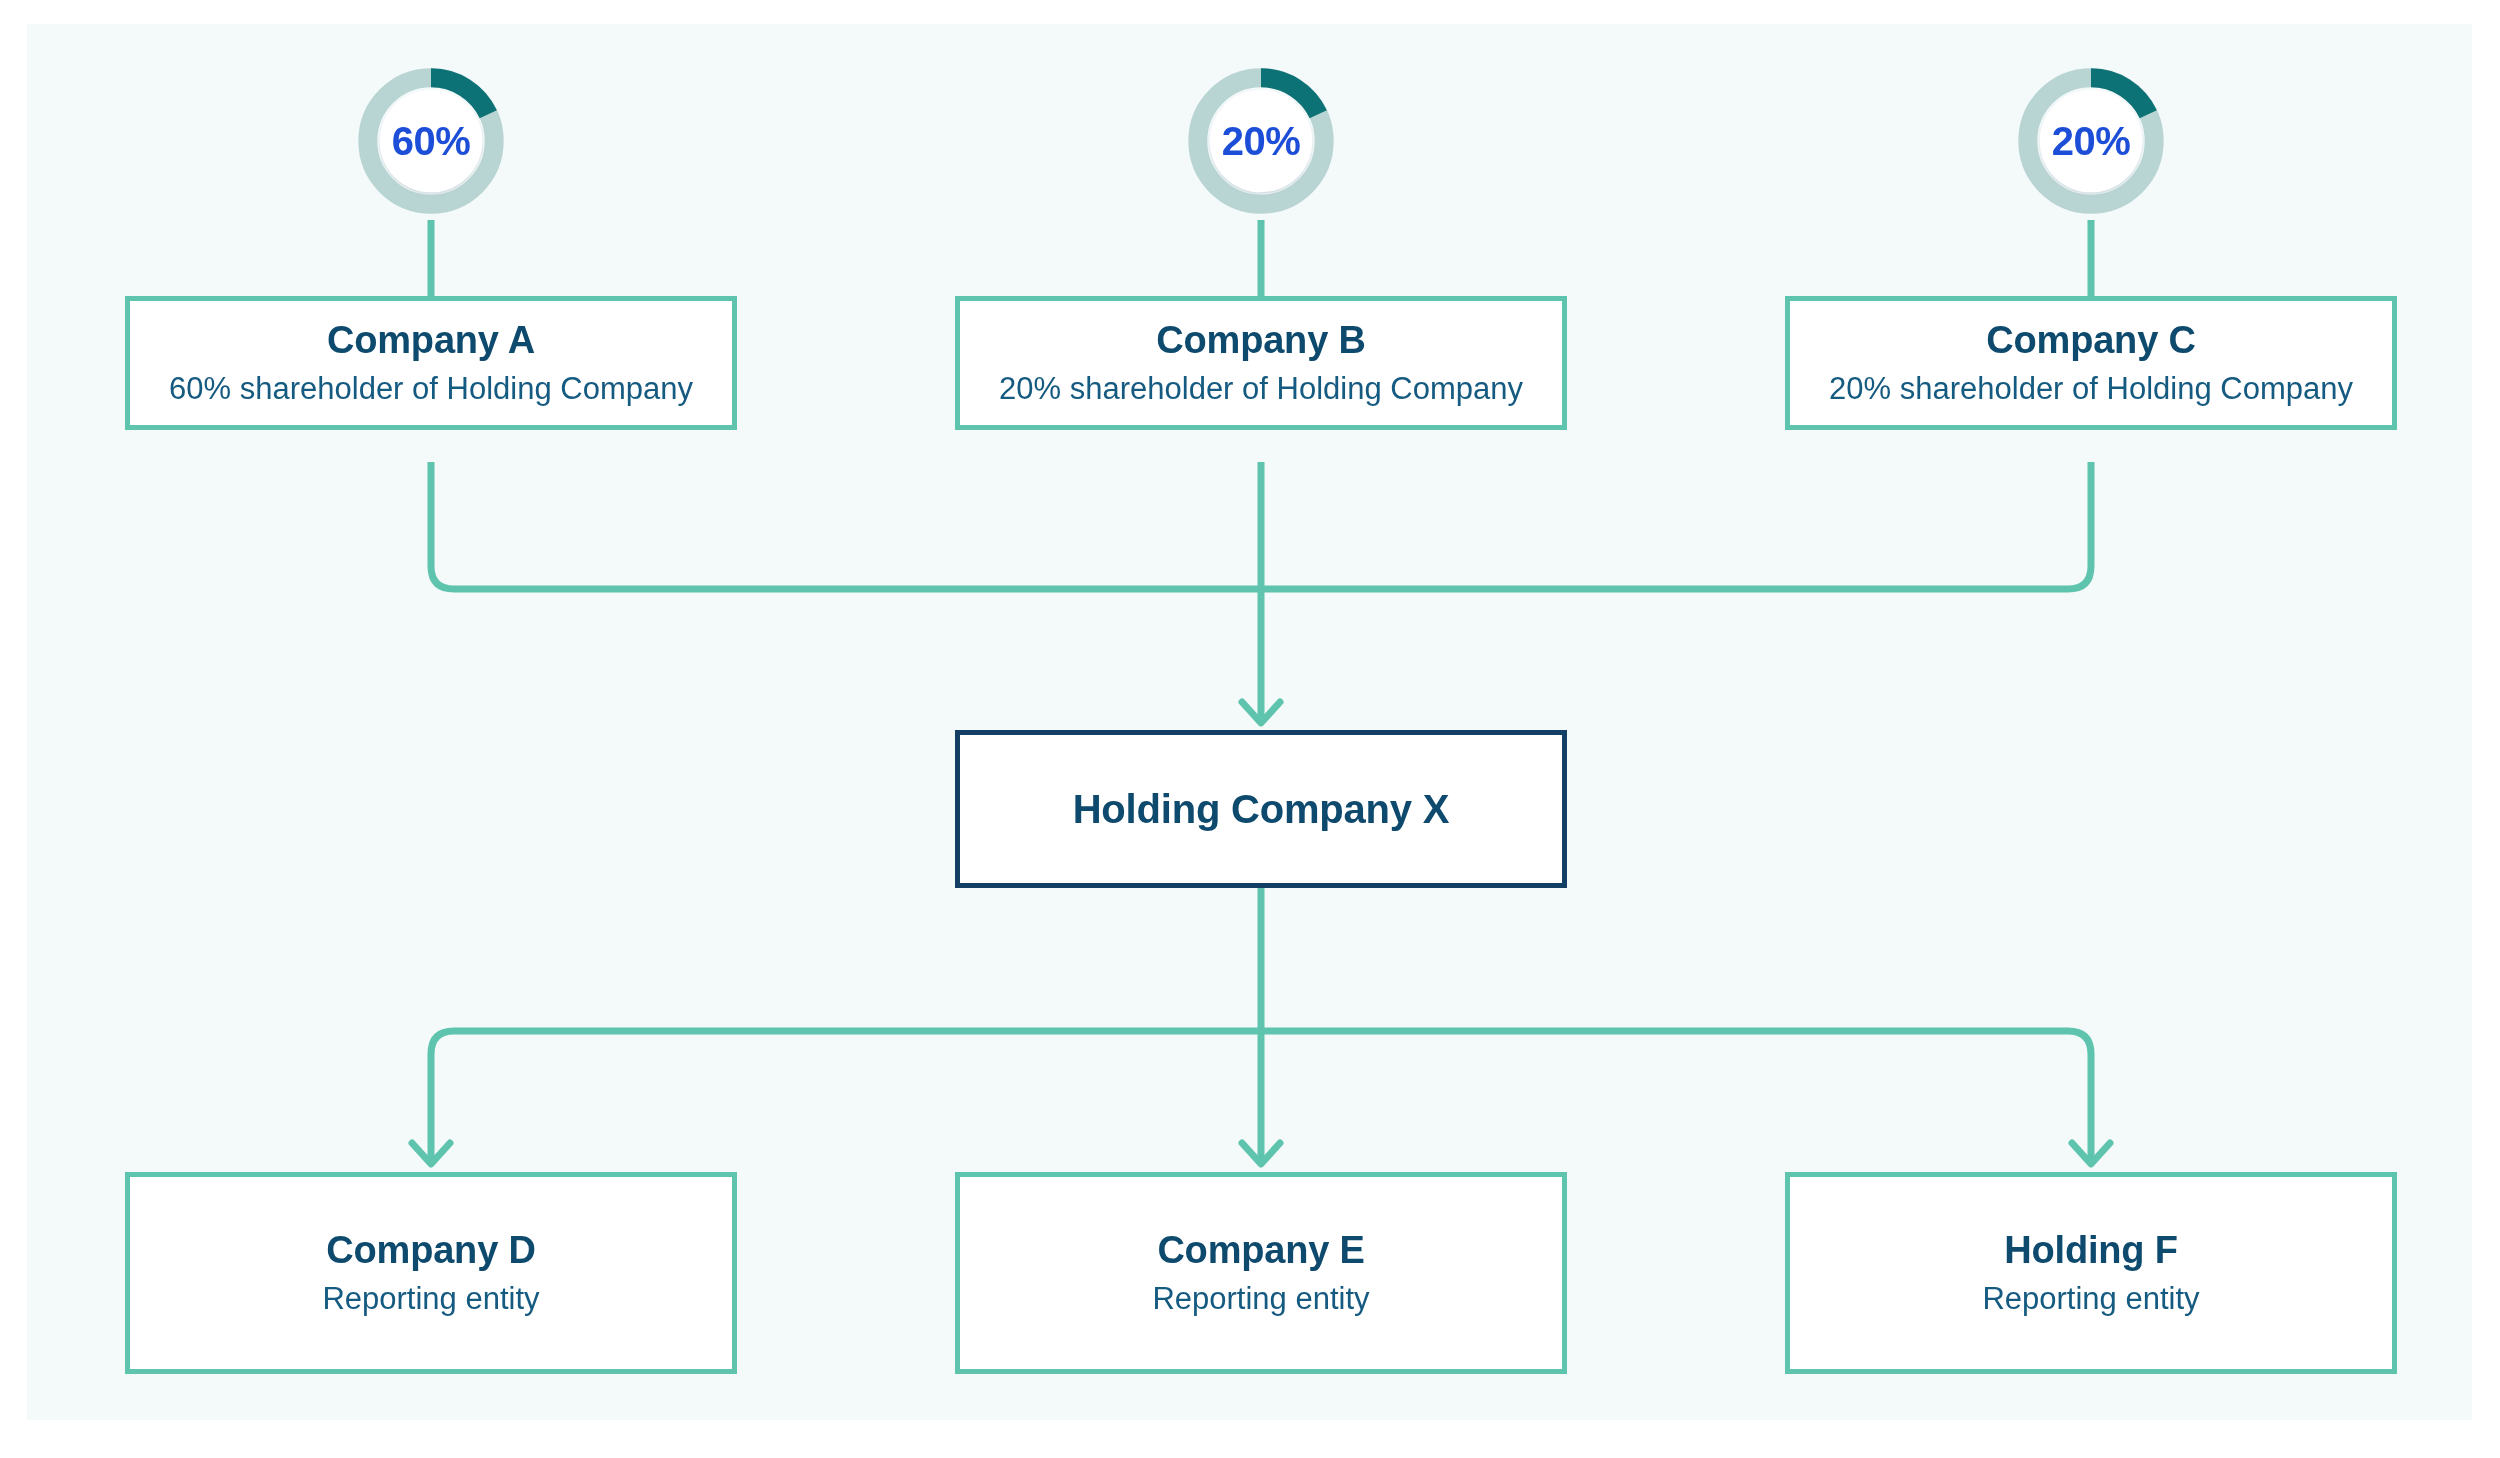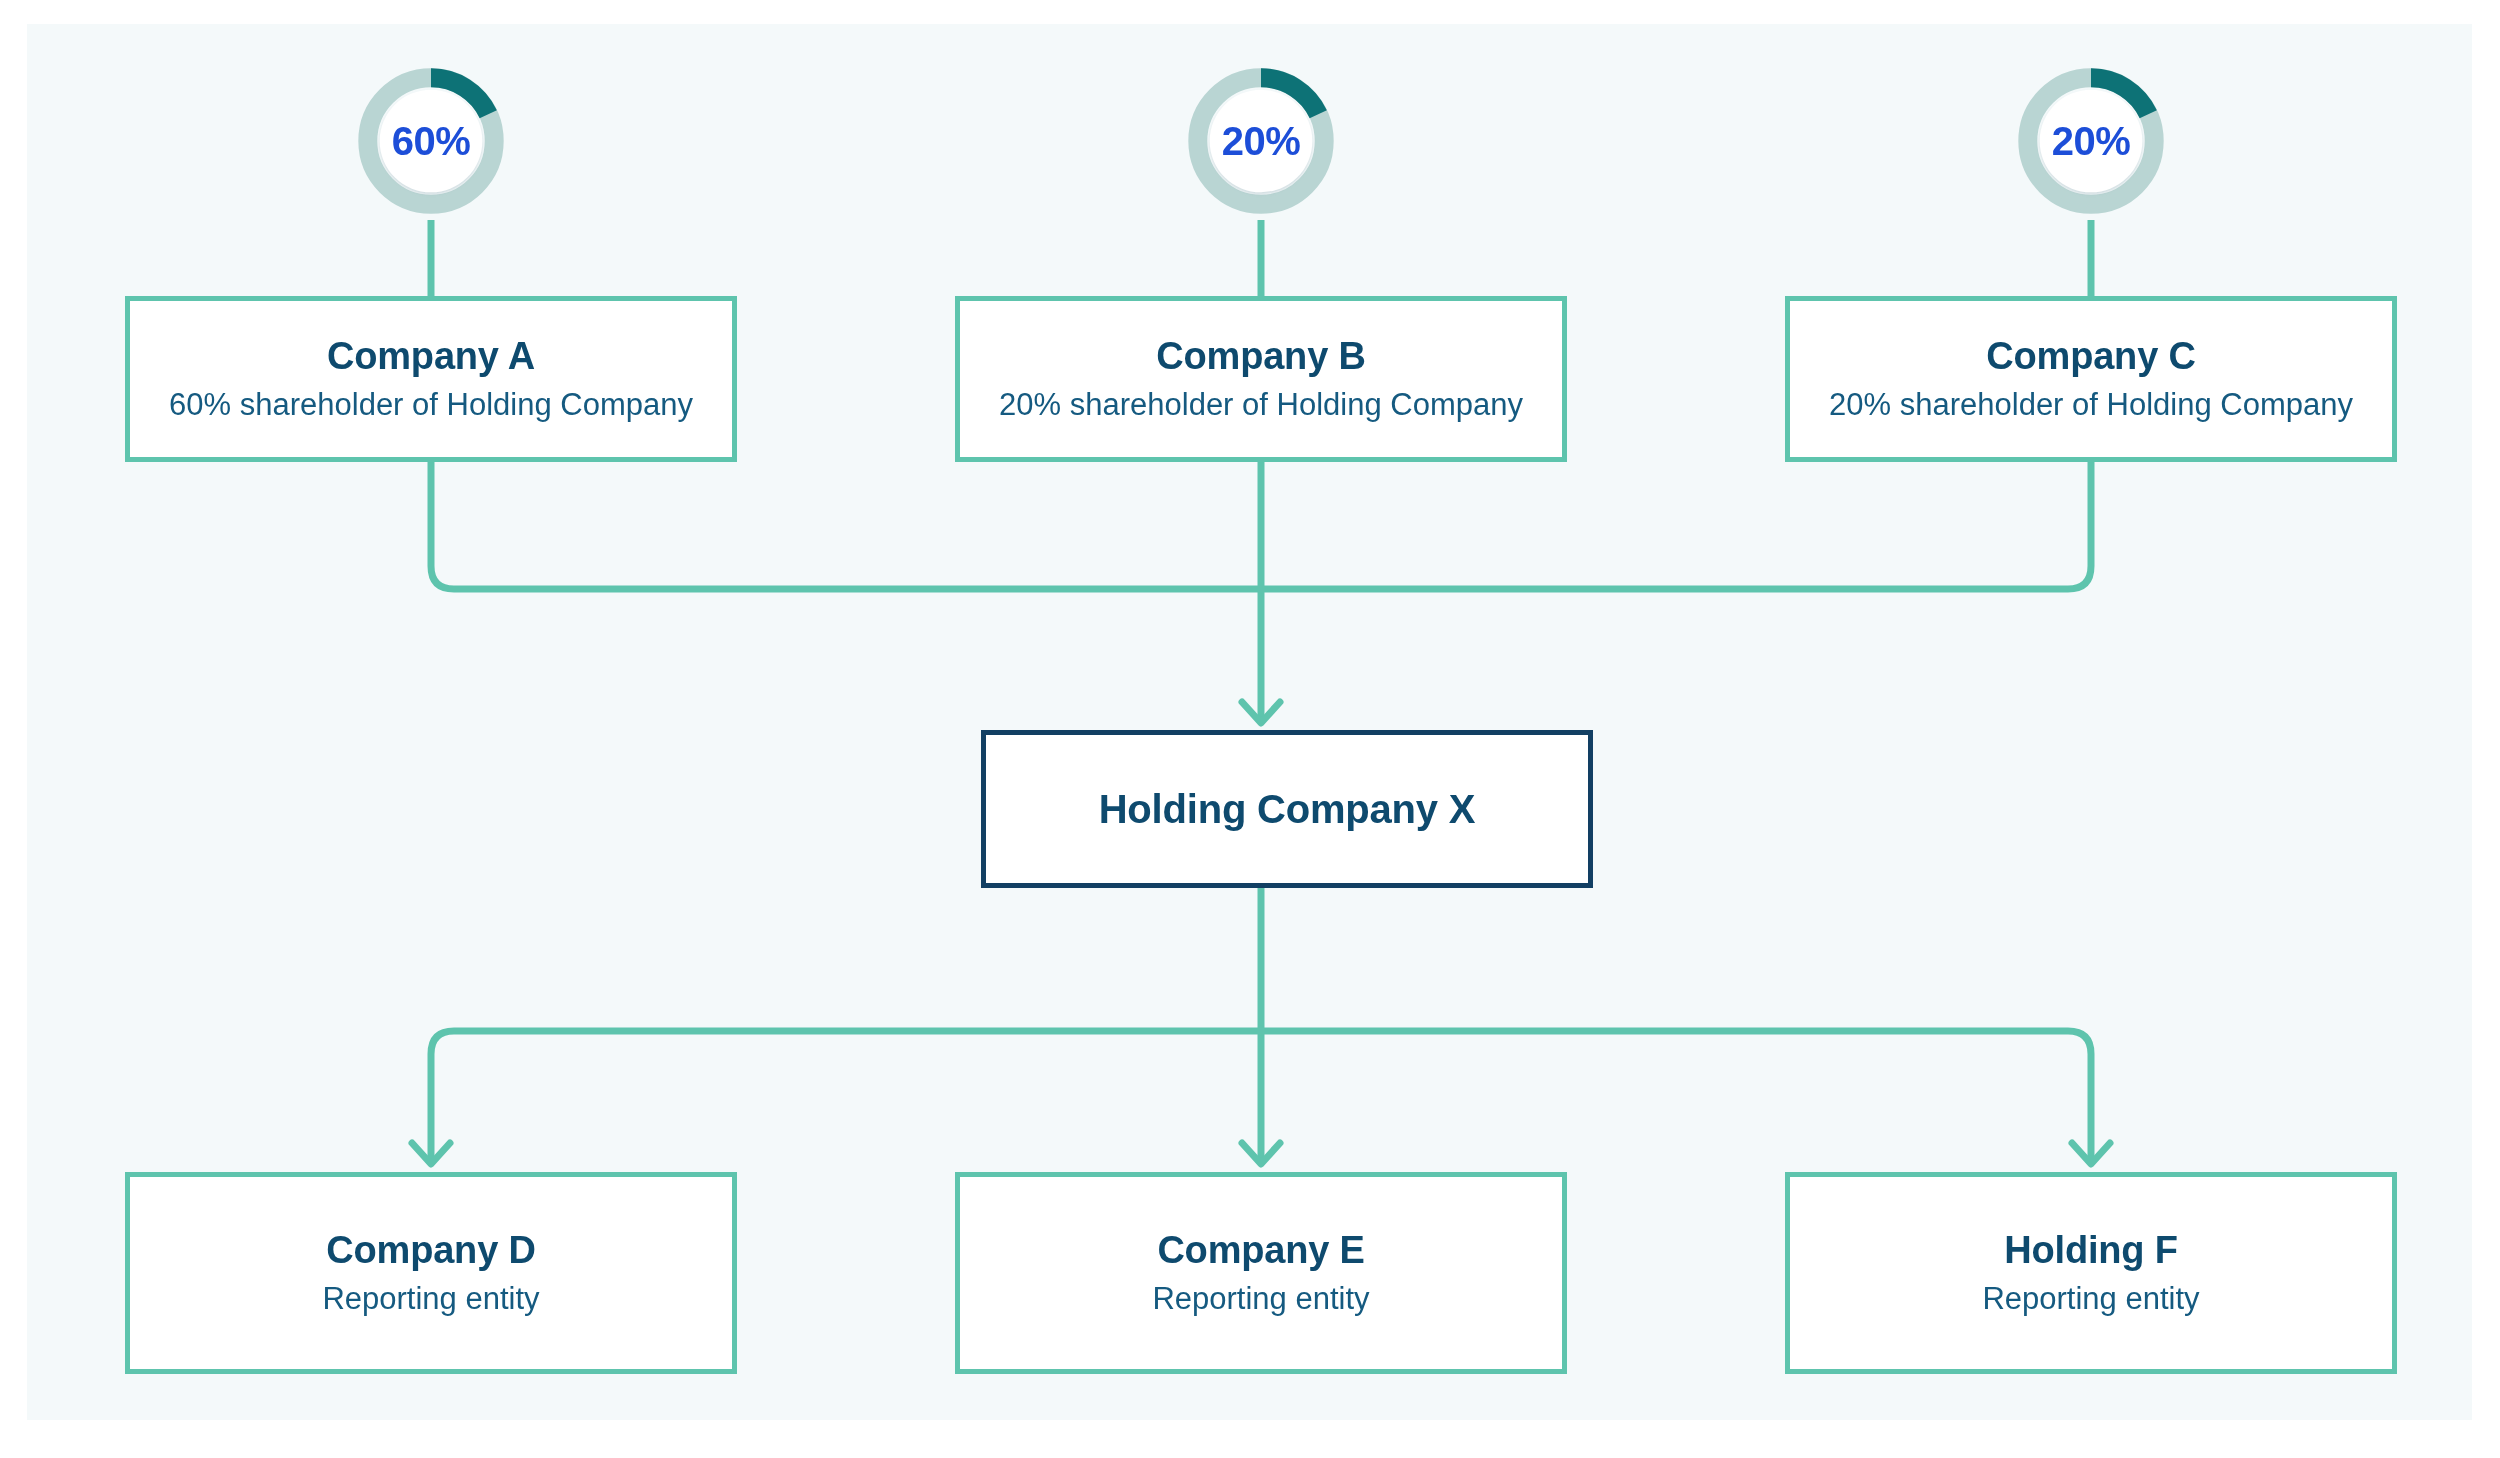--- a/index.html
+++ b/index.html
@@ -42,21 +42,20 @@
     background: #ffffff;
     border: 5px solid #5ec4ad;
     display: flex;
     flex-direction: column;
     align-items: center;
     justify-content: center;
     text-align: center;
   }
   .node.holding {
     border: 5px solid #123f63;
-    margin-left: 26px;
   }
   .node-title {
     color: #0e4a6e;
     font-weight: bold;
     font-size: 38px;
     line-height: 1.15;
     letter-spacing: -0.2px;
     white-space: nowrap;
   }
   .node-sub {
@@ -65,21 +64,21 @@
     font-size: 31px;
     line-height: 1.2;
     margin-top: 8px;
     white-space: nowrap;
   }
   .node.holding .node-title {
     font-size: 40px;
   }
 
   
-  .row1 { top: 296px; height: 166px; }
+  .row1 { top: 296px; height: 134px; }
   .col-a { left: 125px;  width: 612px; }
   .col-b { left: 955px;  width: 612px; text-align: right; }
   .col-c { left: 1785px; width: 612px; }
 
   
   .holding-box {
     left: 955px;
     top: 730px;
     width: 612px;
     height: 158px;

